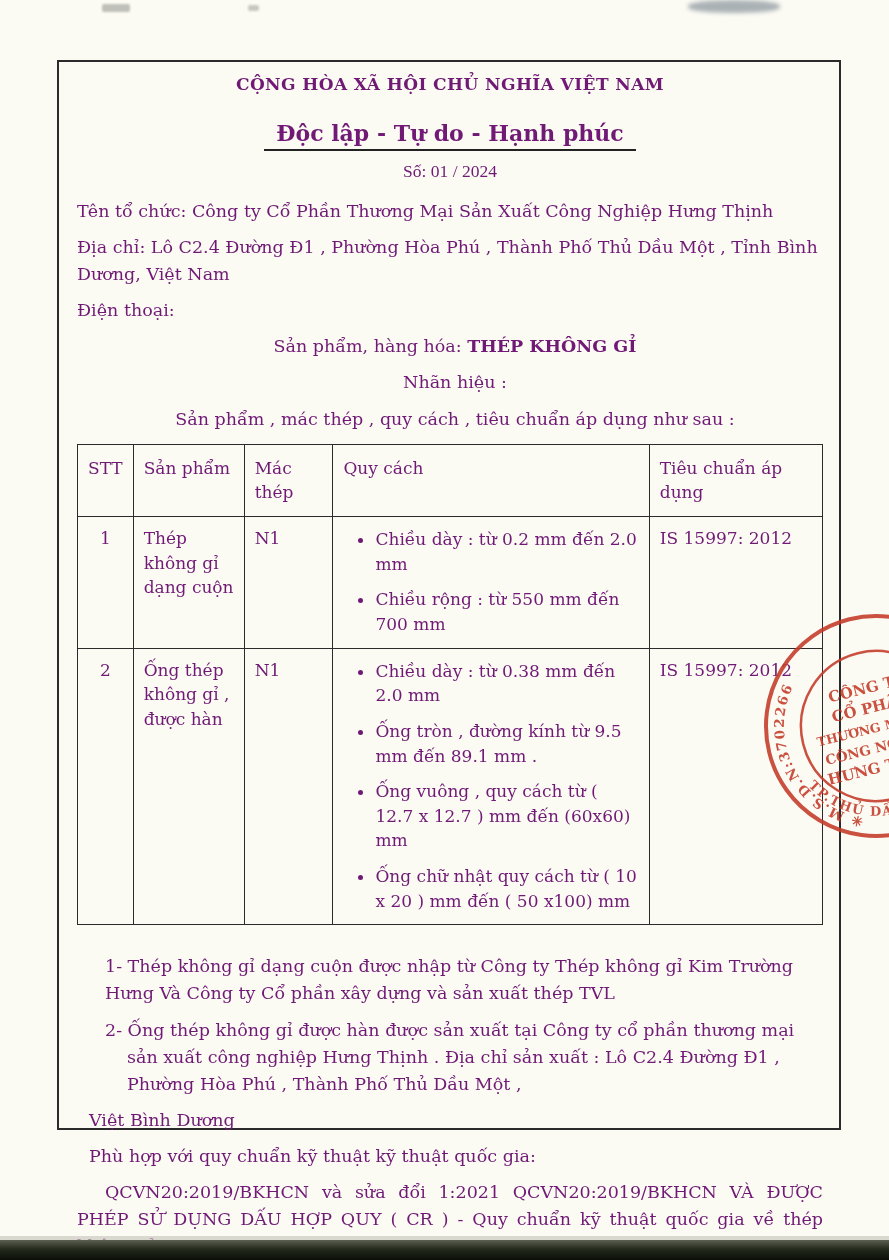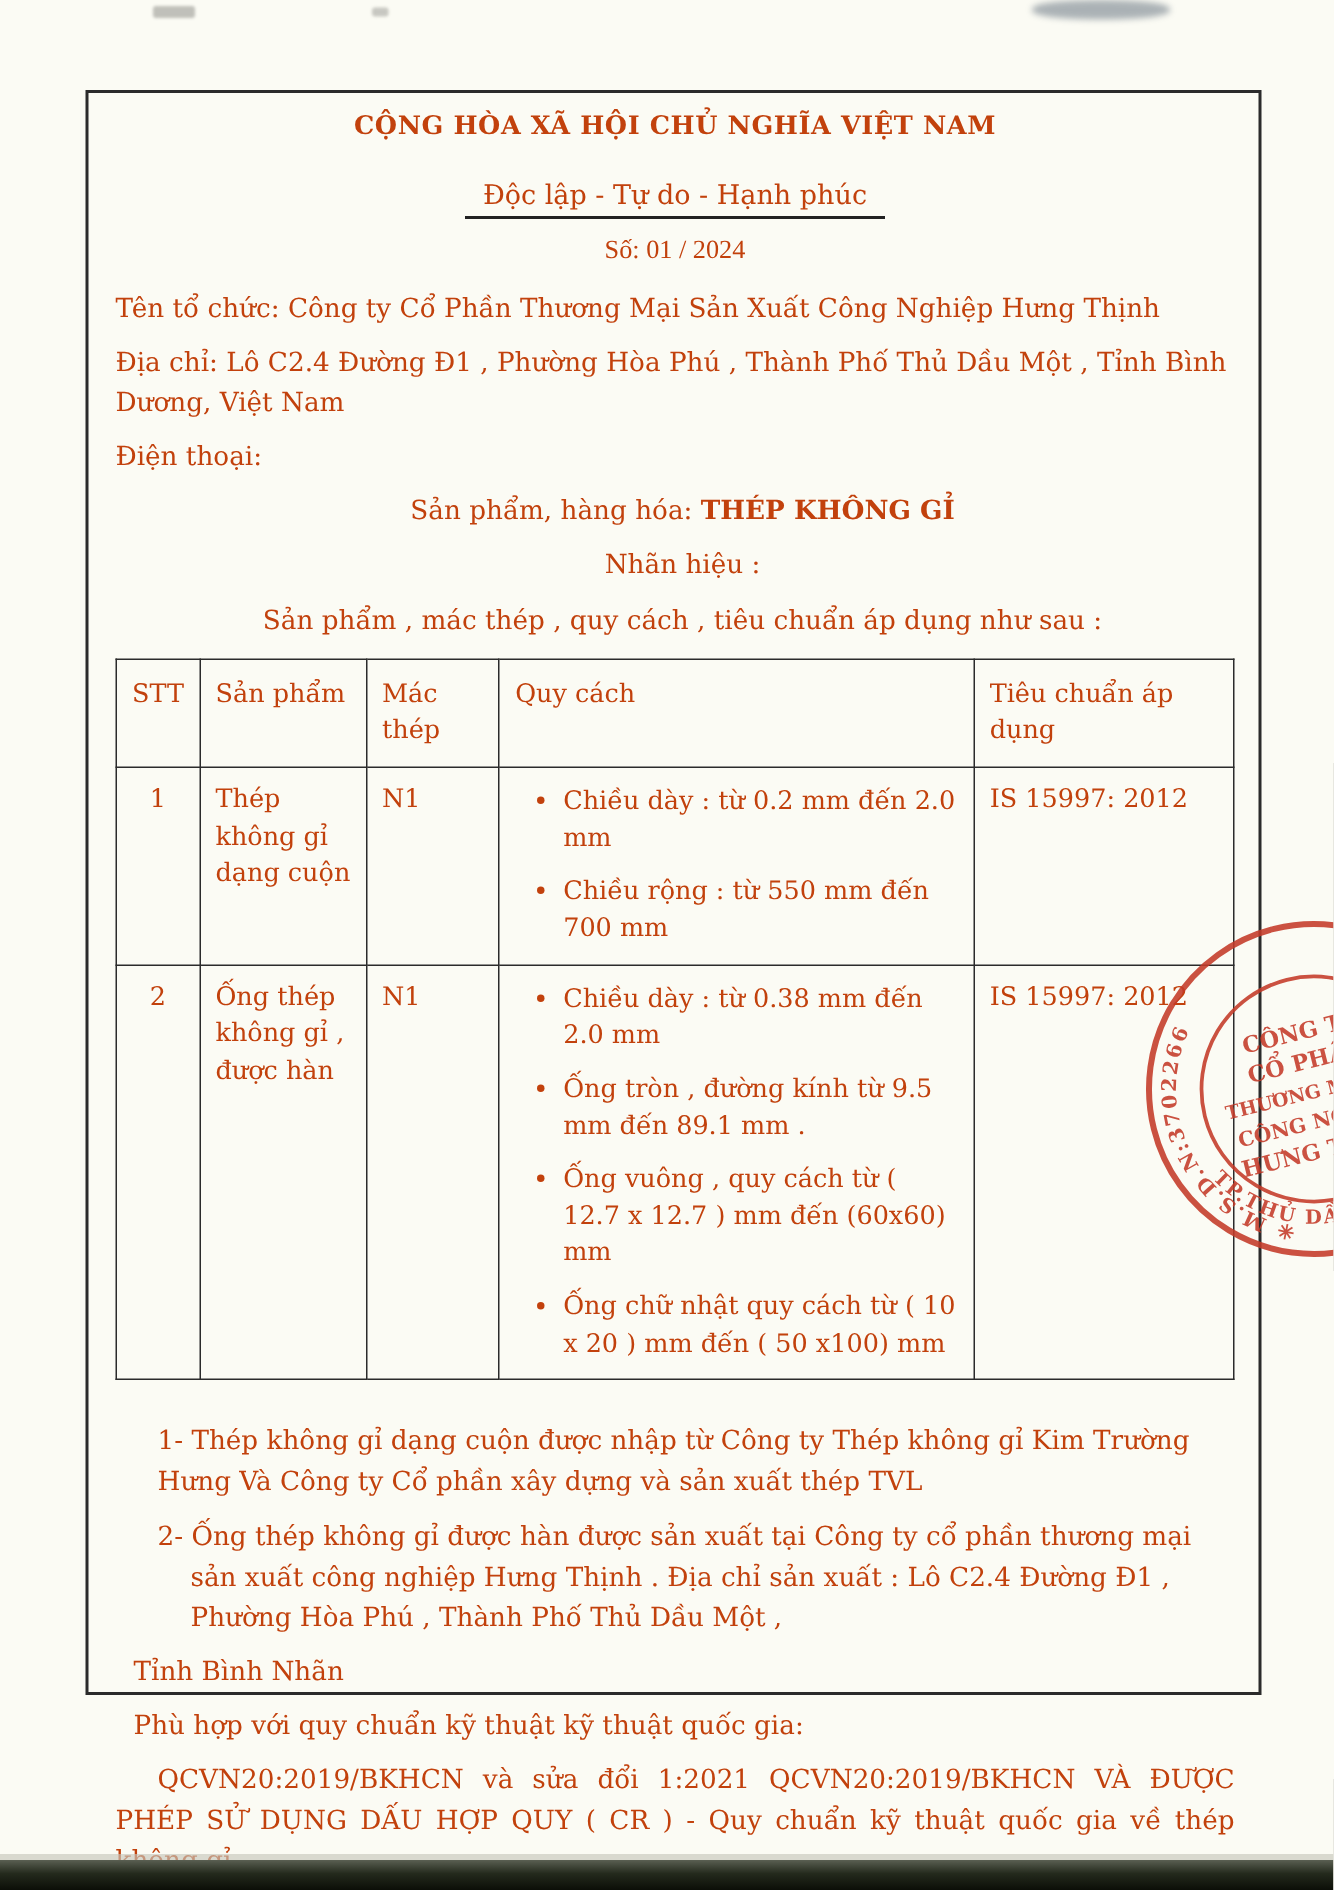--- a/index.html
+++ b/index.html
@@ -1,40 +1,40 @@
 <!DOCTYPE html>
 <html><head>
 <meta charset="utf-8">
 <style>
   html,body { margin:0; padding:0; background:#d8d8d2; }
   .page {
     position:relative; width:889px; height:1260px;
     background:#fbfbf4; overflow:hidden;
     font-family:"DejaVu Serif","Liberation Serif",serif;
-    color:#c2410c;
+    color:#701a75;
   }
   
   .artifact { position:absolute; pointer-events:none; }
   .art-1 { left:102px; top:4px; width:28px; height:8px; background:#7a7a74; opacity:.45; filter:blur(1px); border-radius:2px; }
   .art-2 { left:688px; top:0; width:92px; height:13px; background:#5c6a78; opacity:.5; filter:blur(2px); border-radius:45%; }
   .art-3 { left:248px; top:5px; width:11px; height:6px; background:#8a8a84; opacity:.45; filter:blur(1px); border-radius:2px; }
   .scan-bottom-light { position:absolute; left:0; right:0; bottom:20px; height:4px; background:#c6c6bc; opacity:.65; }
   .scan-bottom { position:absolute; left:0; right:0; bottom:0; height:20px;
     background:linear-gradient(180deg,#5a5f52 0%, #242a1d 45%, #0b0e07 100%); }
 
   
   .frame {
     position:absolute; left:57px; top:60px; width:784px; height:1070px;
     border:2px solid #2b2b2b; box-sizing:border-box;
     padding:12px 16px 0 18px;
   }
 
   .nat-header { text-align:center; }
   .nh1 { font-weight:bold; font-size:17px; letter-spacing:.4px; }
-  .nh2 { display:inline-block; font-weight:normal; font-size:18px;
+  .nh2 { display:inline-block; font-weight:bold; font-size:22px;
          border-bottom:2px solid #222; padding:2px 12px 3px; margin-top:5px; }
 
   .doc-title { text-align:center; font-weight:bold; font-size:21px; letter-spacing:.6px; margin-top:26px; }
   .doc-number { text-align:center; font-size:17.5px; margin-top:10px;font-family:Liberation Serif, serif; }
 
   .line { font-size:17.5px; margin:10px 0; line-height:1.5; }
   .line.first { margin-top:16px; }
   .indent { margin-left:10px;text-align:center; }
   .bold { font-weight:bold; }
 
@@ -130,21 +130,21 @@
             </ul>
           </td>
           <td>IS 15997: 2012</td>
         </tr>
       </tbody>
     </table>
 
     <div class="notes">
       <p class="note n1">1- Thép không gỉ dạng cuộn được nhập từ Công ty Thép không gỉ Kim Trường Hưng Và Công ty Cổ phần xây dựng và sản xuất thép TVL</p>
       <p class="note n2">2- Ống thép không gỉ được hàn được sản xuất tại Công ty cổ phần thương mại sản xuất công nghiệp Hưng Thịnh . Địa chỉ sản xuất : Lô C2.4 Đường Đ1 , Phường Hòa Phú , Thành Phố Thủ Dầu Một ,</p>
-      <p class="note n3">Tỉnh Bình Nhãn</p>
+      <p class="note n3">Việt Bình Dương</p>
       <p class="note n4">Phù hợp với quy chuẩn kỹ thuật kỹ thuật quốc gia:</p>
       <p class="note n5">QCVN20:2019/BKHCN và sửa đổi 1:2021 QCVN20:2019/BKHCN VÀ ĐƯỢC PHÉP SỬ DỤNG DẤU HỢP QUY ( CR ) -  Quy chuẩn kỹ thuật quốc gia về thép không gỉ</p>
     </div>
 
   </div>
 
   <svg class="stamp" viewBox="0 0 232 232" xmlns="http://www.w3.org/2000/svg">
     <g transform="rotate(-14 116 116)">
       <circle cx="116" cy="116" r="110" stroke-width="4"></circle>
       <circle cx="116" cy="116" r="75" stroke-width="2.5"></circle>

